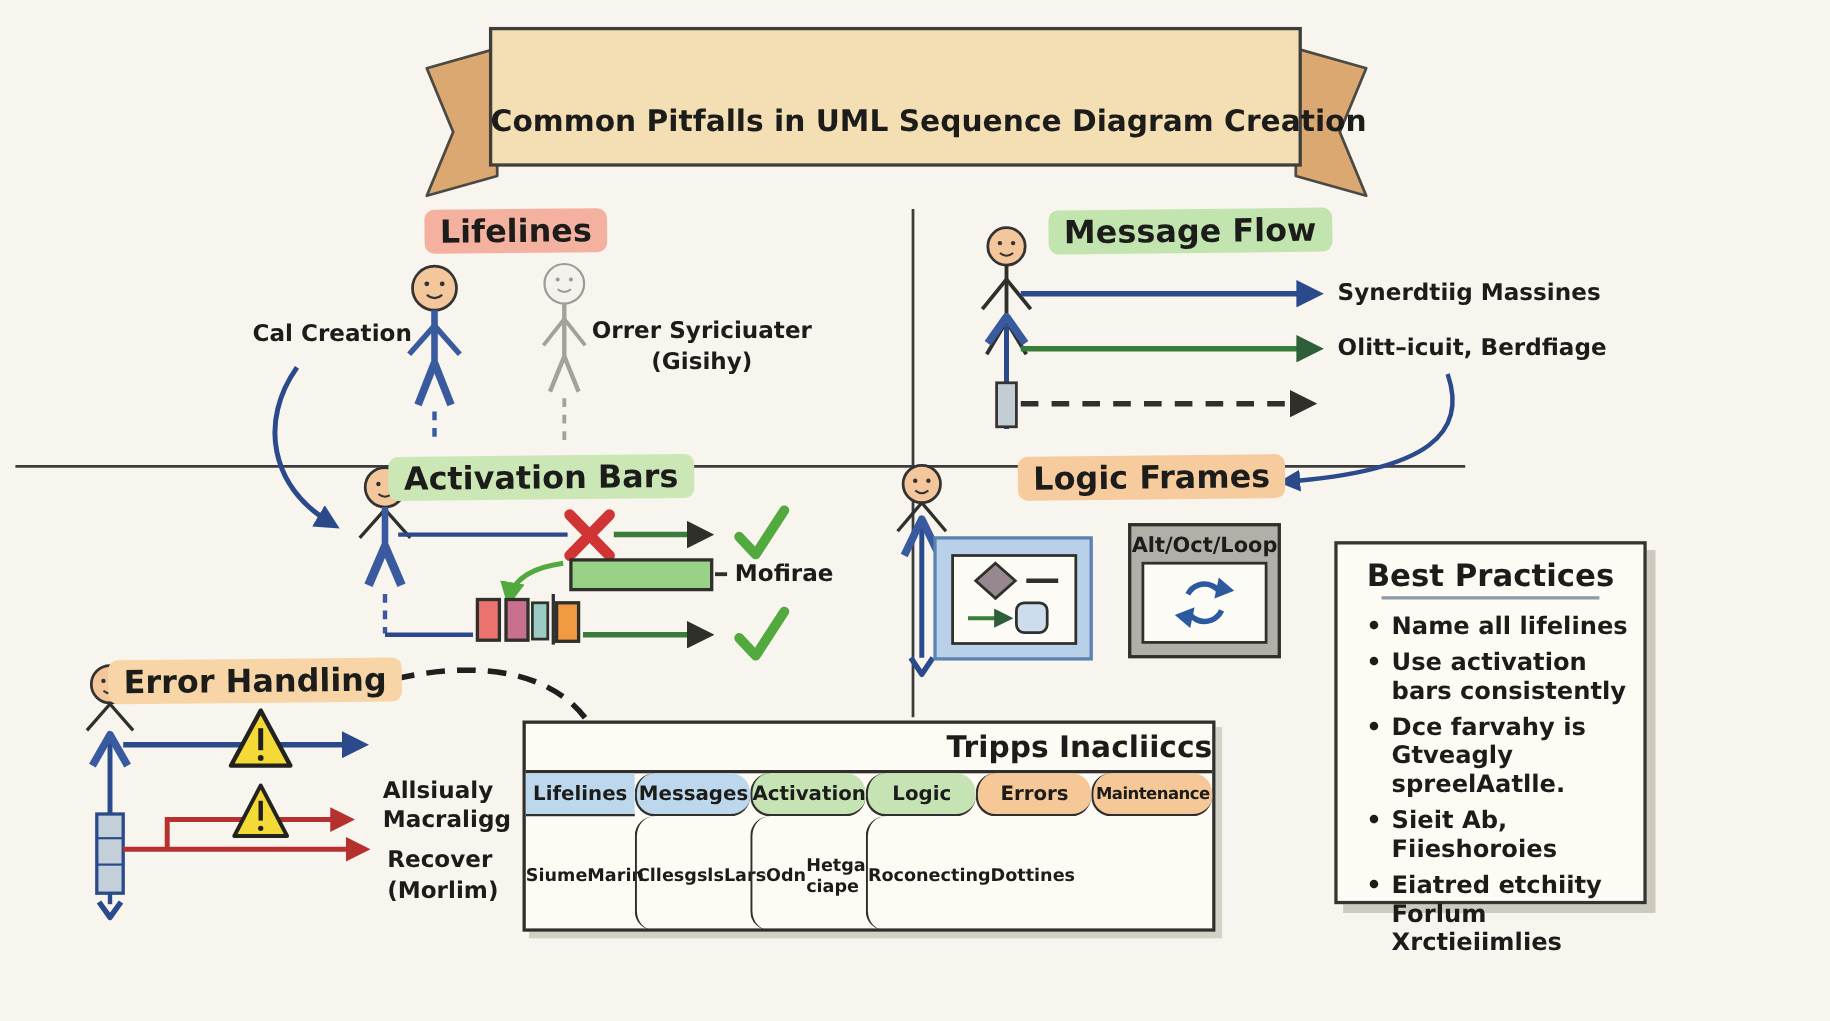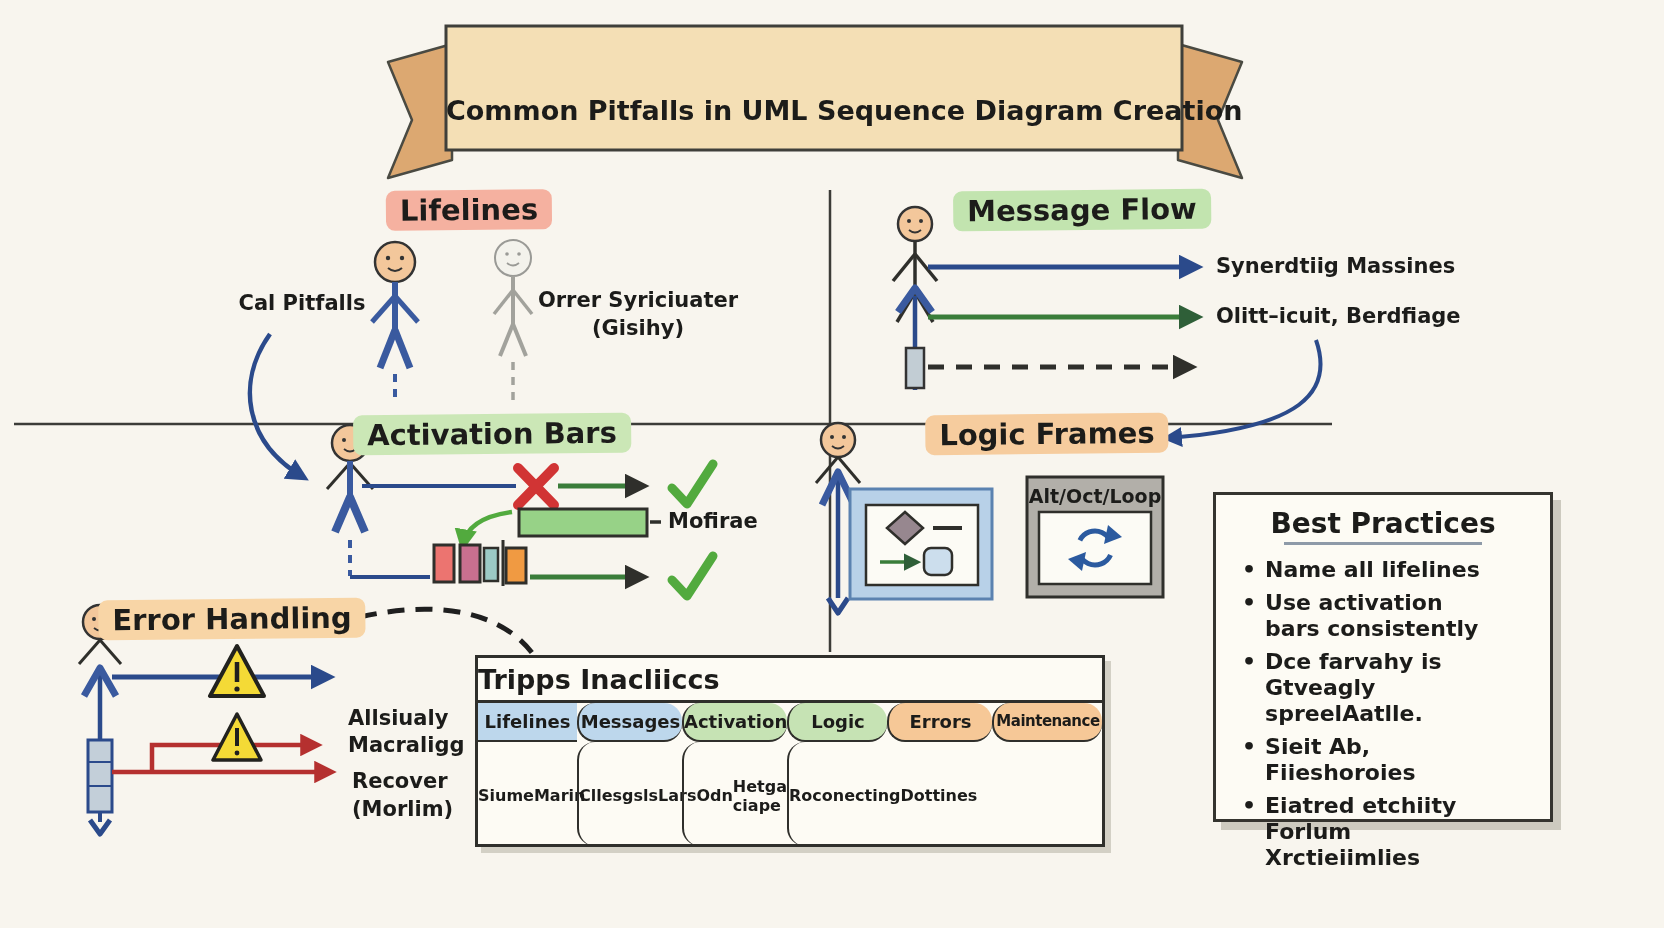--- a/index.html
+++ b/index.html
@@ -12,37 +12,37 @@
   .txt{position:absolute;z-index:3;font-weight:bold;white-space:nowrap;}
   .ctr{transform:translateX(-50%);text-align:center;}
   .hl{padding:3px 14px;border-radius:9px;}
   .hl.r1{transform:translateX(-50%) rotate(-0.6deg);}
   .banner-title{left:446px;top:40px;width:736px;text-align:center;font-size:41px;letter-spacing:1px;}
   .banner-sub{left:446px;top:95px;width:736px;text-align:center;font-size:27px;}
   .h30{font-size:29px;}
   .lbl{font-size:21px;}
   
   #bp{
-    position:absolute;left:1213px;top:492px;width:340px;height:330px;z-index:2;
+    position:absolute;left:1213px;top:492px;width:284px;height:330px;z-index:2;
     background:#fdfbf4;border:3px solid #35342f;box-shadow:8px 8px 0 #cdcabf;
     box-sizing:border-box;
   }
   #bp .bp-title{font-size:28px;font-weight:bold;text-align:center;margin:12px 10px 2px;}
   #bp .bp-underline{width:198px;margin:0 auto;border-bottom:3px solid #8e9aa8;}
   #bp ul{list-style:none;margin:12px 0 0 26px;padding:0;width:240px;}
   #bp li{display:flex;gap:9px;font-size:22px;font-weight:bold;line-height:1.18;margin-bottom:7px;}
   #bp li .bdot{flex:0 0 auto;}
   #bp li span:last-child{white-space:normal;}
   
   #ptable{
     position:absolute;left:475px;top:655px;width:630px;height:192px;z-index:2;
     background:#fdfbf4;border:3px solid #2f2f2b;box-sizing:border-box;
     box-shadow:6px 6px 0 #d3d0c5;
   }
-  #ptable .t-title{height:42px;line-height:44px;text-align:left;font-size:27px;font-weight:bold;border-bottom:3px solid #2f2f2b;}
+  #ptable .t-title{height:42px;line-height:44px;text-align:right;font-size:27px;font-weight:bold;border-bottom:3px solid #2f2f2b;}
   #ptable .t-grid{display:grid;grid-template-columns:99px 105px 105px 100px 105px 110px;}
   #ptable .th{height:37px;line-height:37px;text-align:center;font-weight:bold;font-size:18px;border-bottom:2.5px solid #2f2f2b;}
   #ptable .th + .th, #ptable .td + .td{border-left:2.5px solid #2f2f2b;border-radius:18px;}
   #ptable .th.c-blue{background:#bdd7ec;}
   #ptable .th.c-green{background:#c6e3b4;}
   #ptable .th.c-orange{background:#f6c897;}
   #ptable .th.small{font-size:15px;letter-spacing:-0.5px;}
   #ptable .td{height:104px;display:flex;align-items:center;padding-top:3px;box-sizing:border-box;}
   #ptable .td .cell-ic{height:47px;}
   #ptable .td .cl{font-size:16px;font-weight:bold;line-height:19px;}
@@ -221,21 +221,21 @@
         <line x1="237" y1="728" x2="237" y2="746" stroke="#1f1f1f" stroke-width="4"></line>
         <circle cx="237" cy="753" r="2.4" fill="#1f1f1f"></circle>
       </g>
     </g>
     <path d="M360,617 C448,597 522,615 546,678" fill="none" stroke="#1f1f1f" stroke-width="5" stroke-dasharray="17 11" marker-end="url(#ah-dark)"></path>
   </svg>
 
   <div class="txt banner-sub">Common Pitfalls in UML Sequence Diagram Creation</div>
 
   <div class="txt hl r1 h30" style="left:469px;top:190px;background:#f5b1a0;">Lifelines</div>
-  <div class="txt ctr lbl" style="left:302px;top:291px;">Cal Pitfalls</div>
+  <div class="txt ctr lbl" style="left:302px;top:291px;">Cal Creation</div>
   <div class="txt ctr lbl" style="left:638px;top:288px;">Orrer Syriciuater</div>
   <div class="txt ctr lbl" style="left:638px;top:316px;">(Gisihy)</div>
 
   <div class="txt hl r1 h30" style="left:1082px;top:190px;background:#c2e4af;">Message Flow</div>
   <div class="txt lbl" style="left:1216px;top:254px;">Synerdtiig Massines</div>
   <div class="txt lbl" style="left:1216px;top:304px;">Olitt–icuit, Berdfiage</div>
 
   <div class="txt hl r1 h30" style="left:492px;top:414px;background:#cbe7b6;">Activation Bars</div>
   <div class="txt lbl" style="left:668px;top:509px;">Mofirae</div>
 

